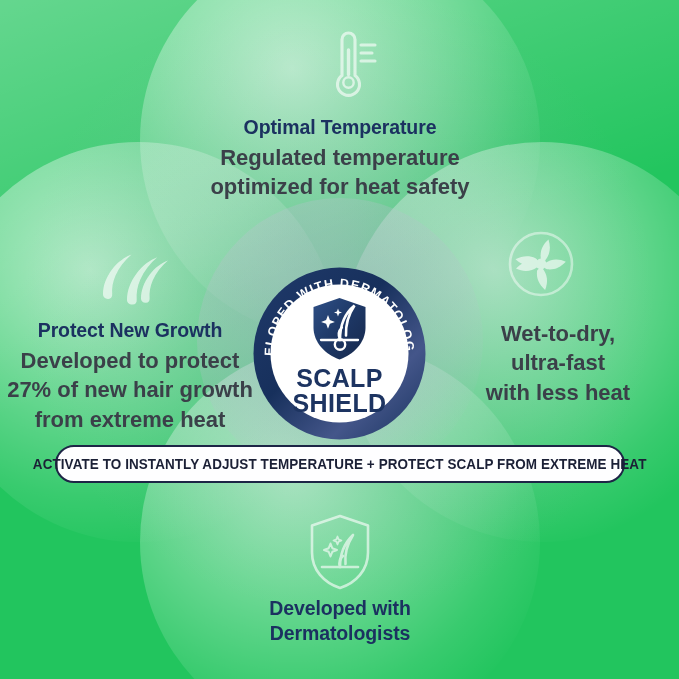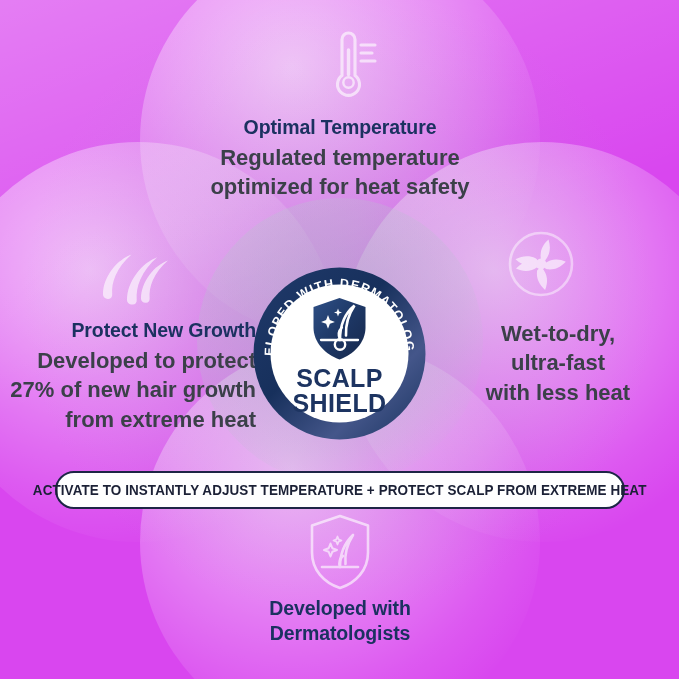--- a/index.html
+++ b/index.html
@@ -4,21 +4,21 @@
 <style>
   * { box-sizing: border-box; margin: 0; padding: 0; }
   html, body {
     width: 679px; height: 679px;
     font-family: "Liberation Sans", sans-serif;
     overflow: hidden;
   }
   #stage {
     position: relative;
     width: 679px; height: 679px;
-    background: #d946ef;
+    background: #22c55e;
     overflow: hidden;
   }
   
   .bgwrap { position: absolute; inset: 0; overflow: hidden; }
   .blob {
     position: absolute;
     border-radius: 50%;
     background: radial-gradient(circle at 38% 32%, rgba(255,255,255,.62), rgba(255,255,255,.10) 62%, rgba(255,255,255,0) 78%);
   }
   .blob.dim {
@@ -54,33 +54,33 @@
     margin-bottom: 4px;
     white-space: nowrap;
   }
   .tblock p {
     color: #3b4049;
     font-size: 22px;
     line-height: 1.33;
     font-weight: 700;
   }
   .t-top    { left: 170px; top: 116px; width: 340px; }
-  .t-left   { left: 4px;   top: 319px; width: 252px; text-align: right; }
+  .t-left   { left: 4px;   top: 319px; width: 252px; }
   .t-right  { left: 440px; top: 319px; width: 236px; }
   .t-bottom { left: 200px; top: 596px; width: 280px; }
   .t-bottom h3 { line-height: 1.28; }
 
   
   #badge { position: absolute; left: 252px; top: 266px; width: 175px; height: 175px; }
   #badge svg { display: block; }
 
   
   #pill {
     position: absolute;
-    left: 55px; top: 471px;
+    left: 55px; top: 445px;
     width: 570px; height: 38px;
     background: #fefeff;
     border: 2.4px solid #1d2546;
     border-radius: 19px;
     display: flex; align-items: center; justify-content: center;
     z-index: 5;
   }
   #pill span {
     color: #1b2036;
     font-size: 15.4px;

